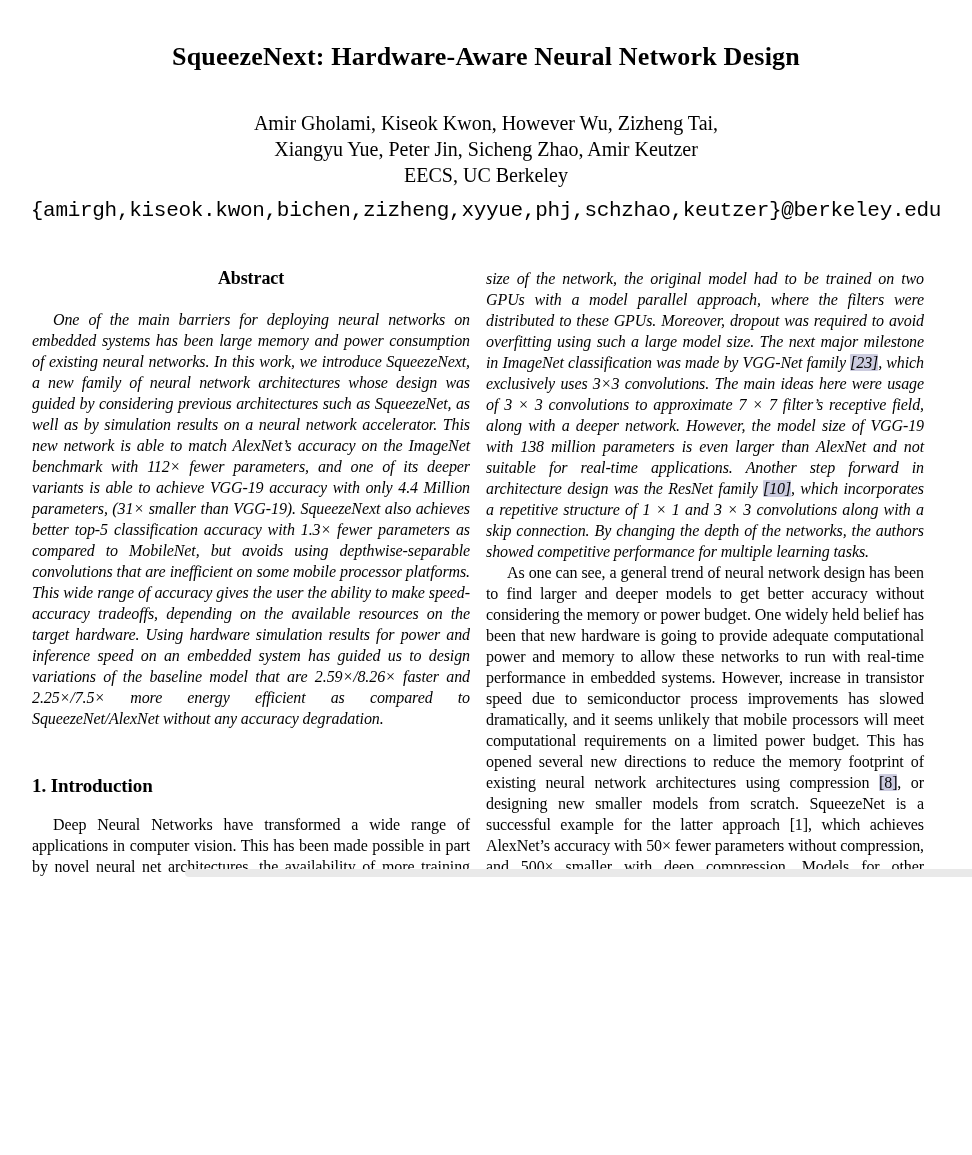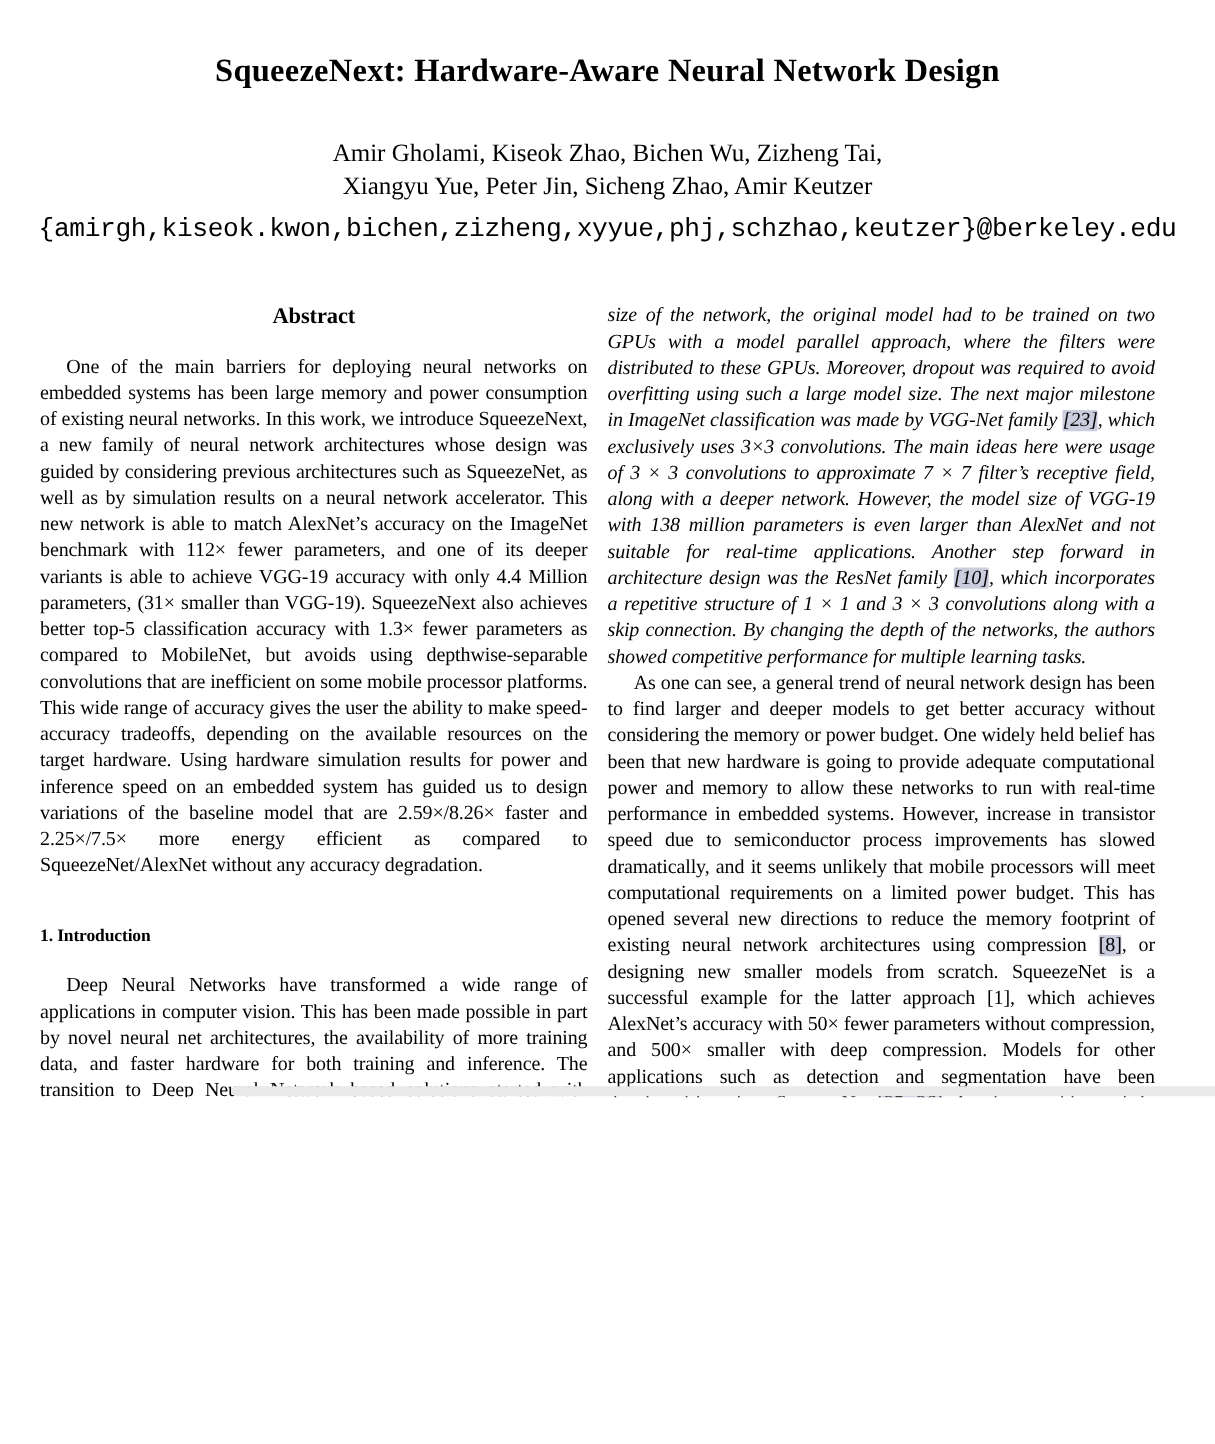--- a/index.html
+++ b/index.html
@@ -53,27 +53,28 @@
     hyphens: auto;
     -webkit-hyphens: auto;
   }
   .abstract-heading {
     text-align: center;
     font-size: 18px;
     font-weight: bold;
     margin-bottom: 20px;
   }
   .abstract-body {
+    font-style: italic;
     text-indent: 21px;
   }
   .section-heading {
-    font-size: 14px;
+    font-size: 19px;
     font-weight: bold;
     text-align: left;
-    margin-top: 36px;
+    margin-top: 46px;
     margin-bottom: 18px;
   }
   .para { text-indent: 21px; }
   .para.no-indent { text-indent: 0; font-style: italic; }
   .cite {
     background: var(--citation-highlight);
     border-radius: 1px;
   }
   .bottom-bar {
     position: absolute;
@@ -86,22 +87,23 @@
   }
 </style>
 </head>
 <body>
 
 <div class="page">
 
   <h1 class="paper-title">SqueezeNext: Hardware-Aware Neural Network Design</h1>
 
   <div class="authors">
-    <div>Amir Gholami, Kiseok Zhao, Bichen Wu, Zizheng Tai,</div>
+    <div>Amir Gholami, Kiseok Kwon, However Wu, Zizheng Tai,</div>
     <div>Xiangyu Yue, Peter Jin, Sicheng Zhao, Amir Keutzer</div>
+    <div>EECS, UC Berkeley</div>
   </div>
 
   <div class="emails">{amirgh,kiseok.kwon,bichen,zizheng,xyyue,phj,schzhao,keutzer}@berkeley.edu</div>
 
   <div class="columns">
 
     <div class="col">
       <div class="abstract-heading">Abstract</div>
       <p class="abstract-body">One of the main barriers for deploying neural networks on embedded systems has been large memory and power consumption of existing neural networks. In this work, we introduce SqueezeNext, a new family of neural network architectures whose design was guided by considering previous architectures such as SqueezeNet, as well as by simulation results on a neural network accelerator. This new network is able to match AlexNet’s accuracy on the ImageNet benchmark with 112× fewer parameters, and one of its deeper variants is able to achieve VGG-19 accuracy with only 4.4 Million parameters, (31× smaller than VGG-19). SqueezeNext also achieves better top-5 classification accuracy with 1.3× fewer parameters as compared to MobileNet, but avoids using depthwise-separable convolutions that are inefficient on some mobile processor platforms. This wide range of accuracy gives the user the ability to make speed-accuracy tradeoffs, depending on the available resources on the target hardware. Using hardware simulation results for power and inference speed on an embedded system has guided us to design variations of the baseline model that are 2.59×/8.26× faster and 2.25×/7.5× more energy efficient as compared to SqueezeNet/AlexNet without any accuracy degradation.</p>
       <h2 class="section-heading">1. Introduction</h2>

